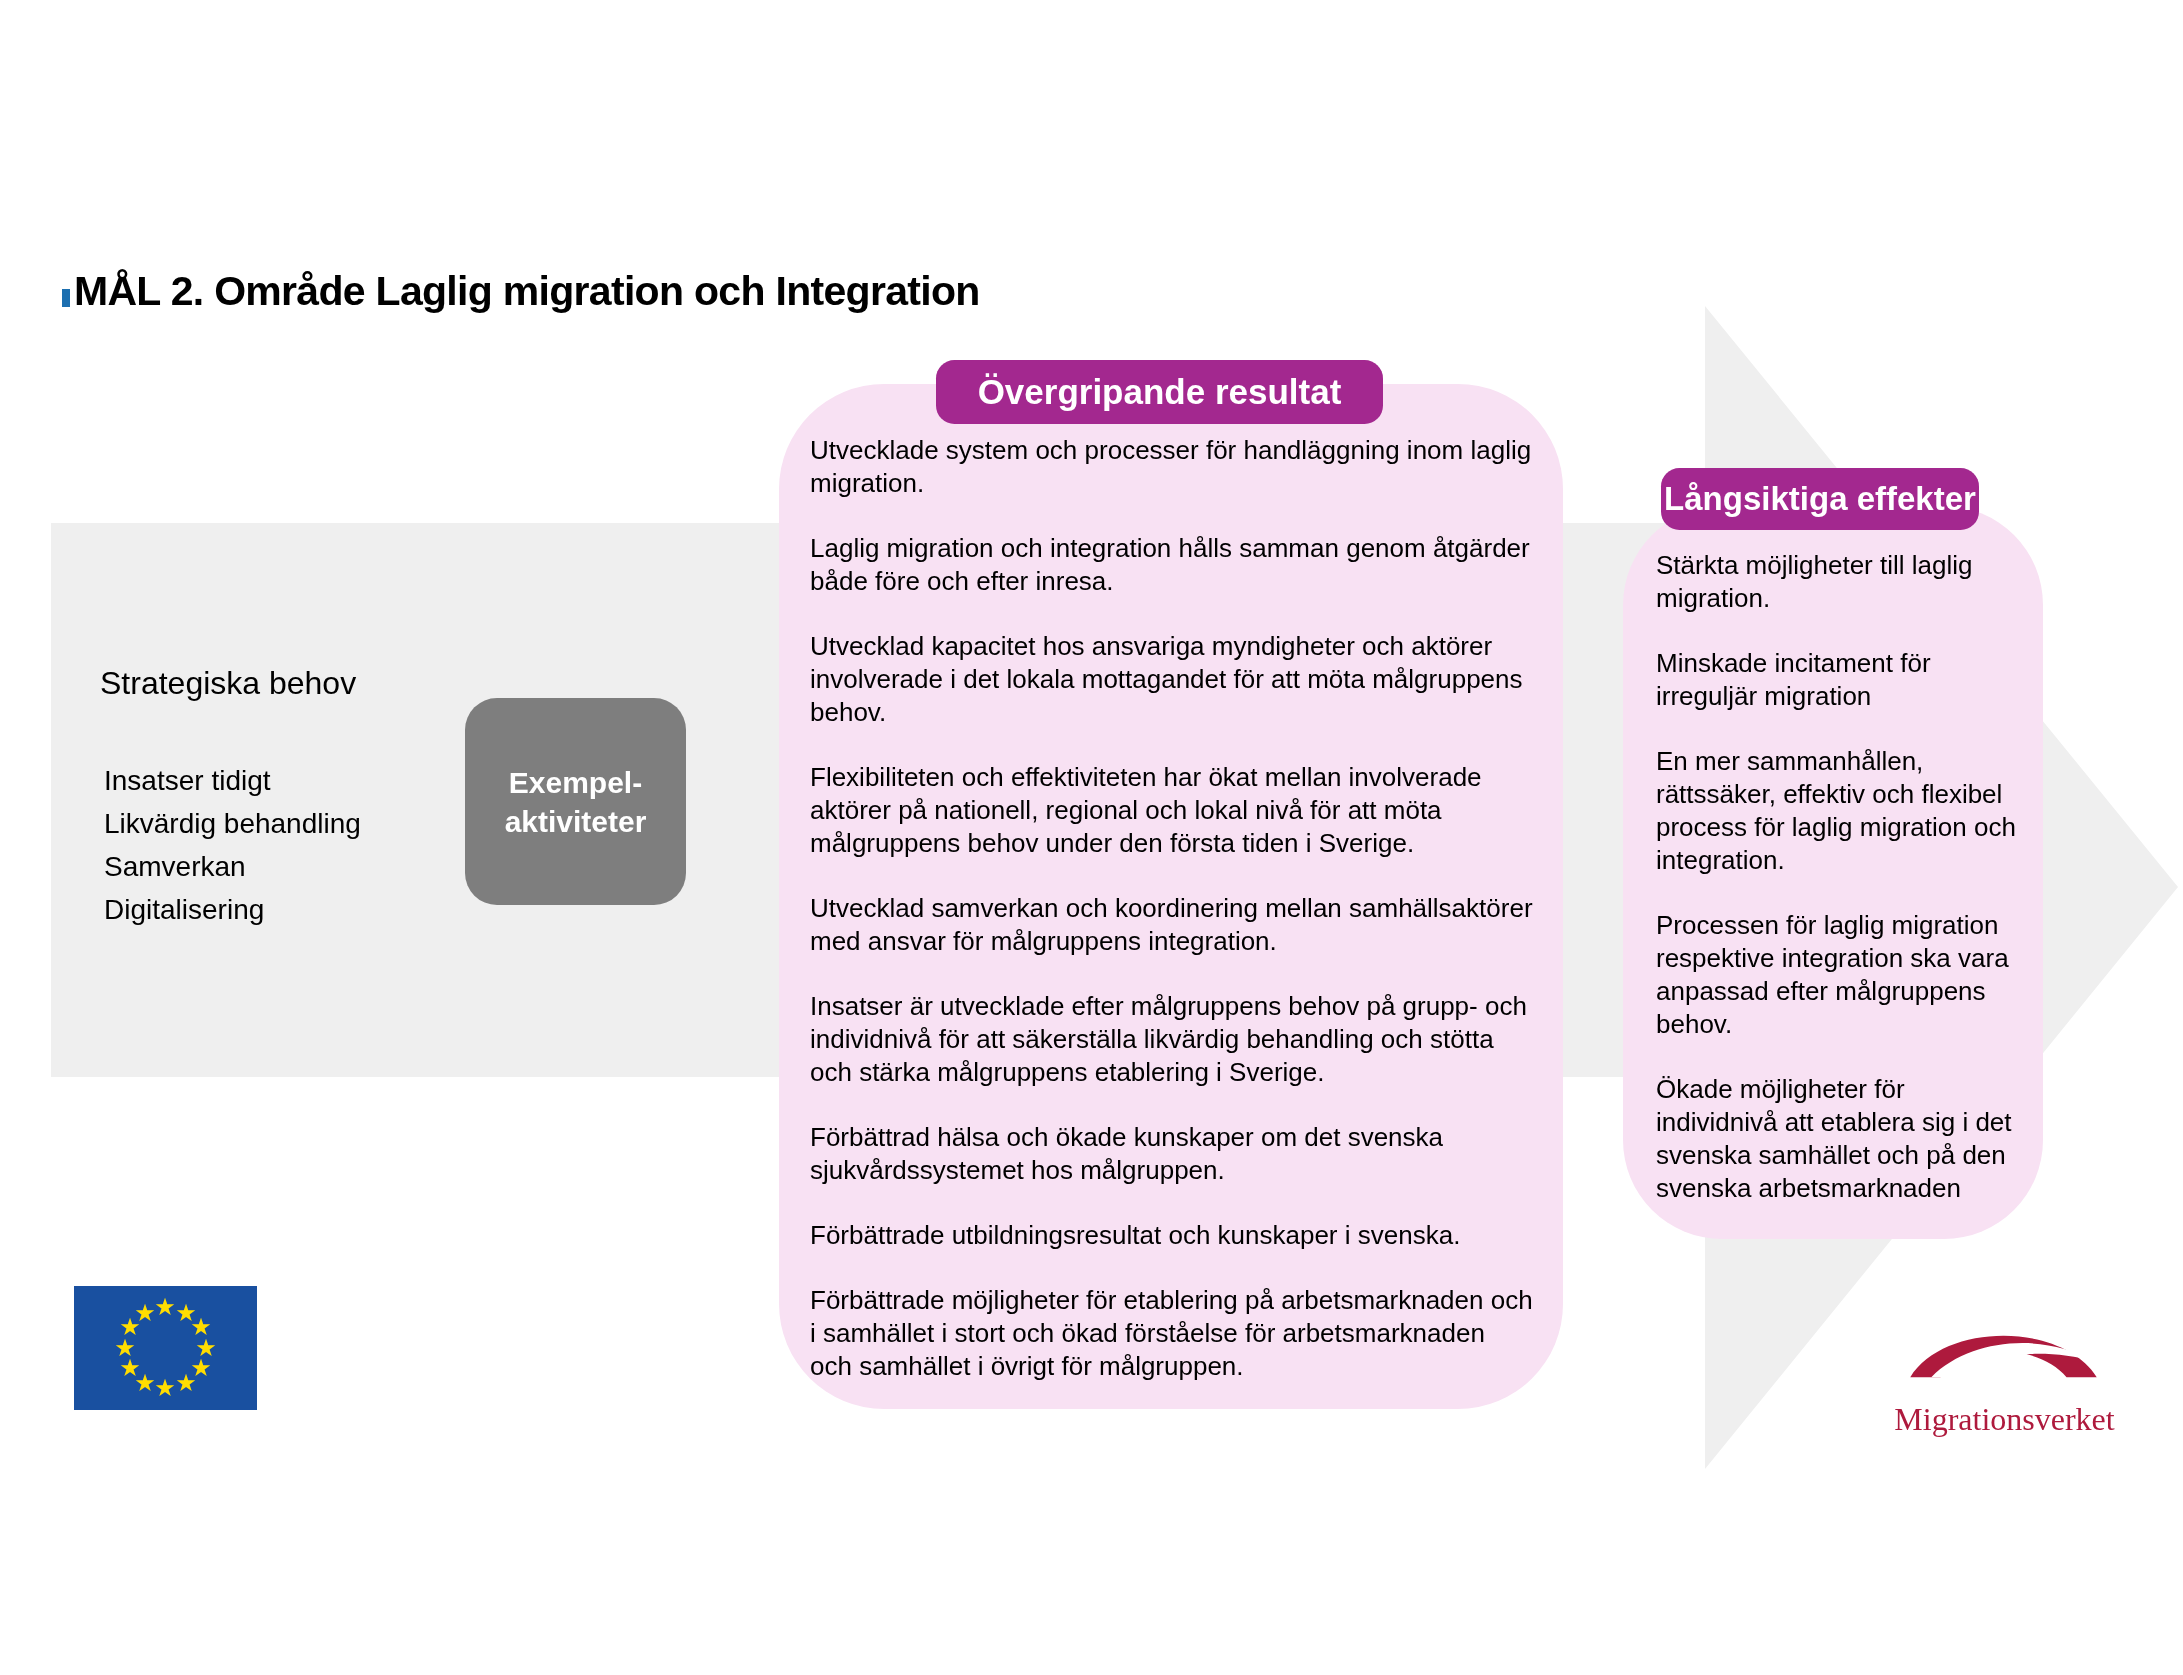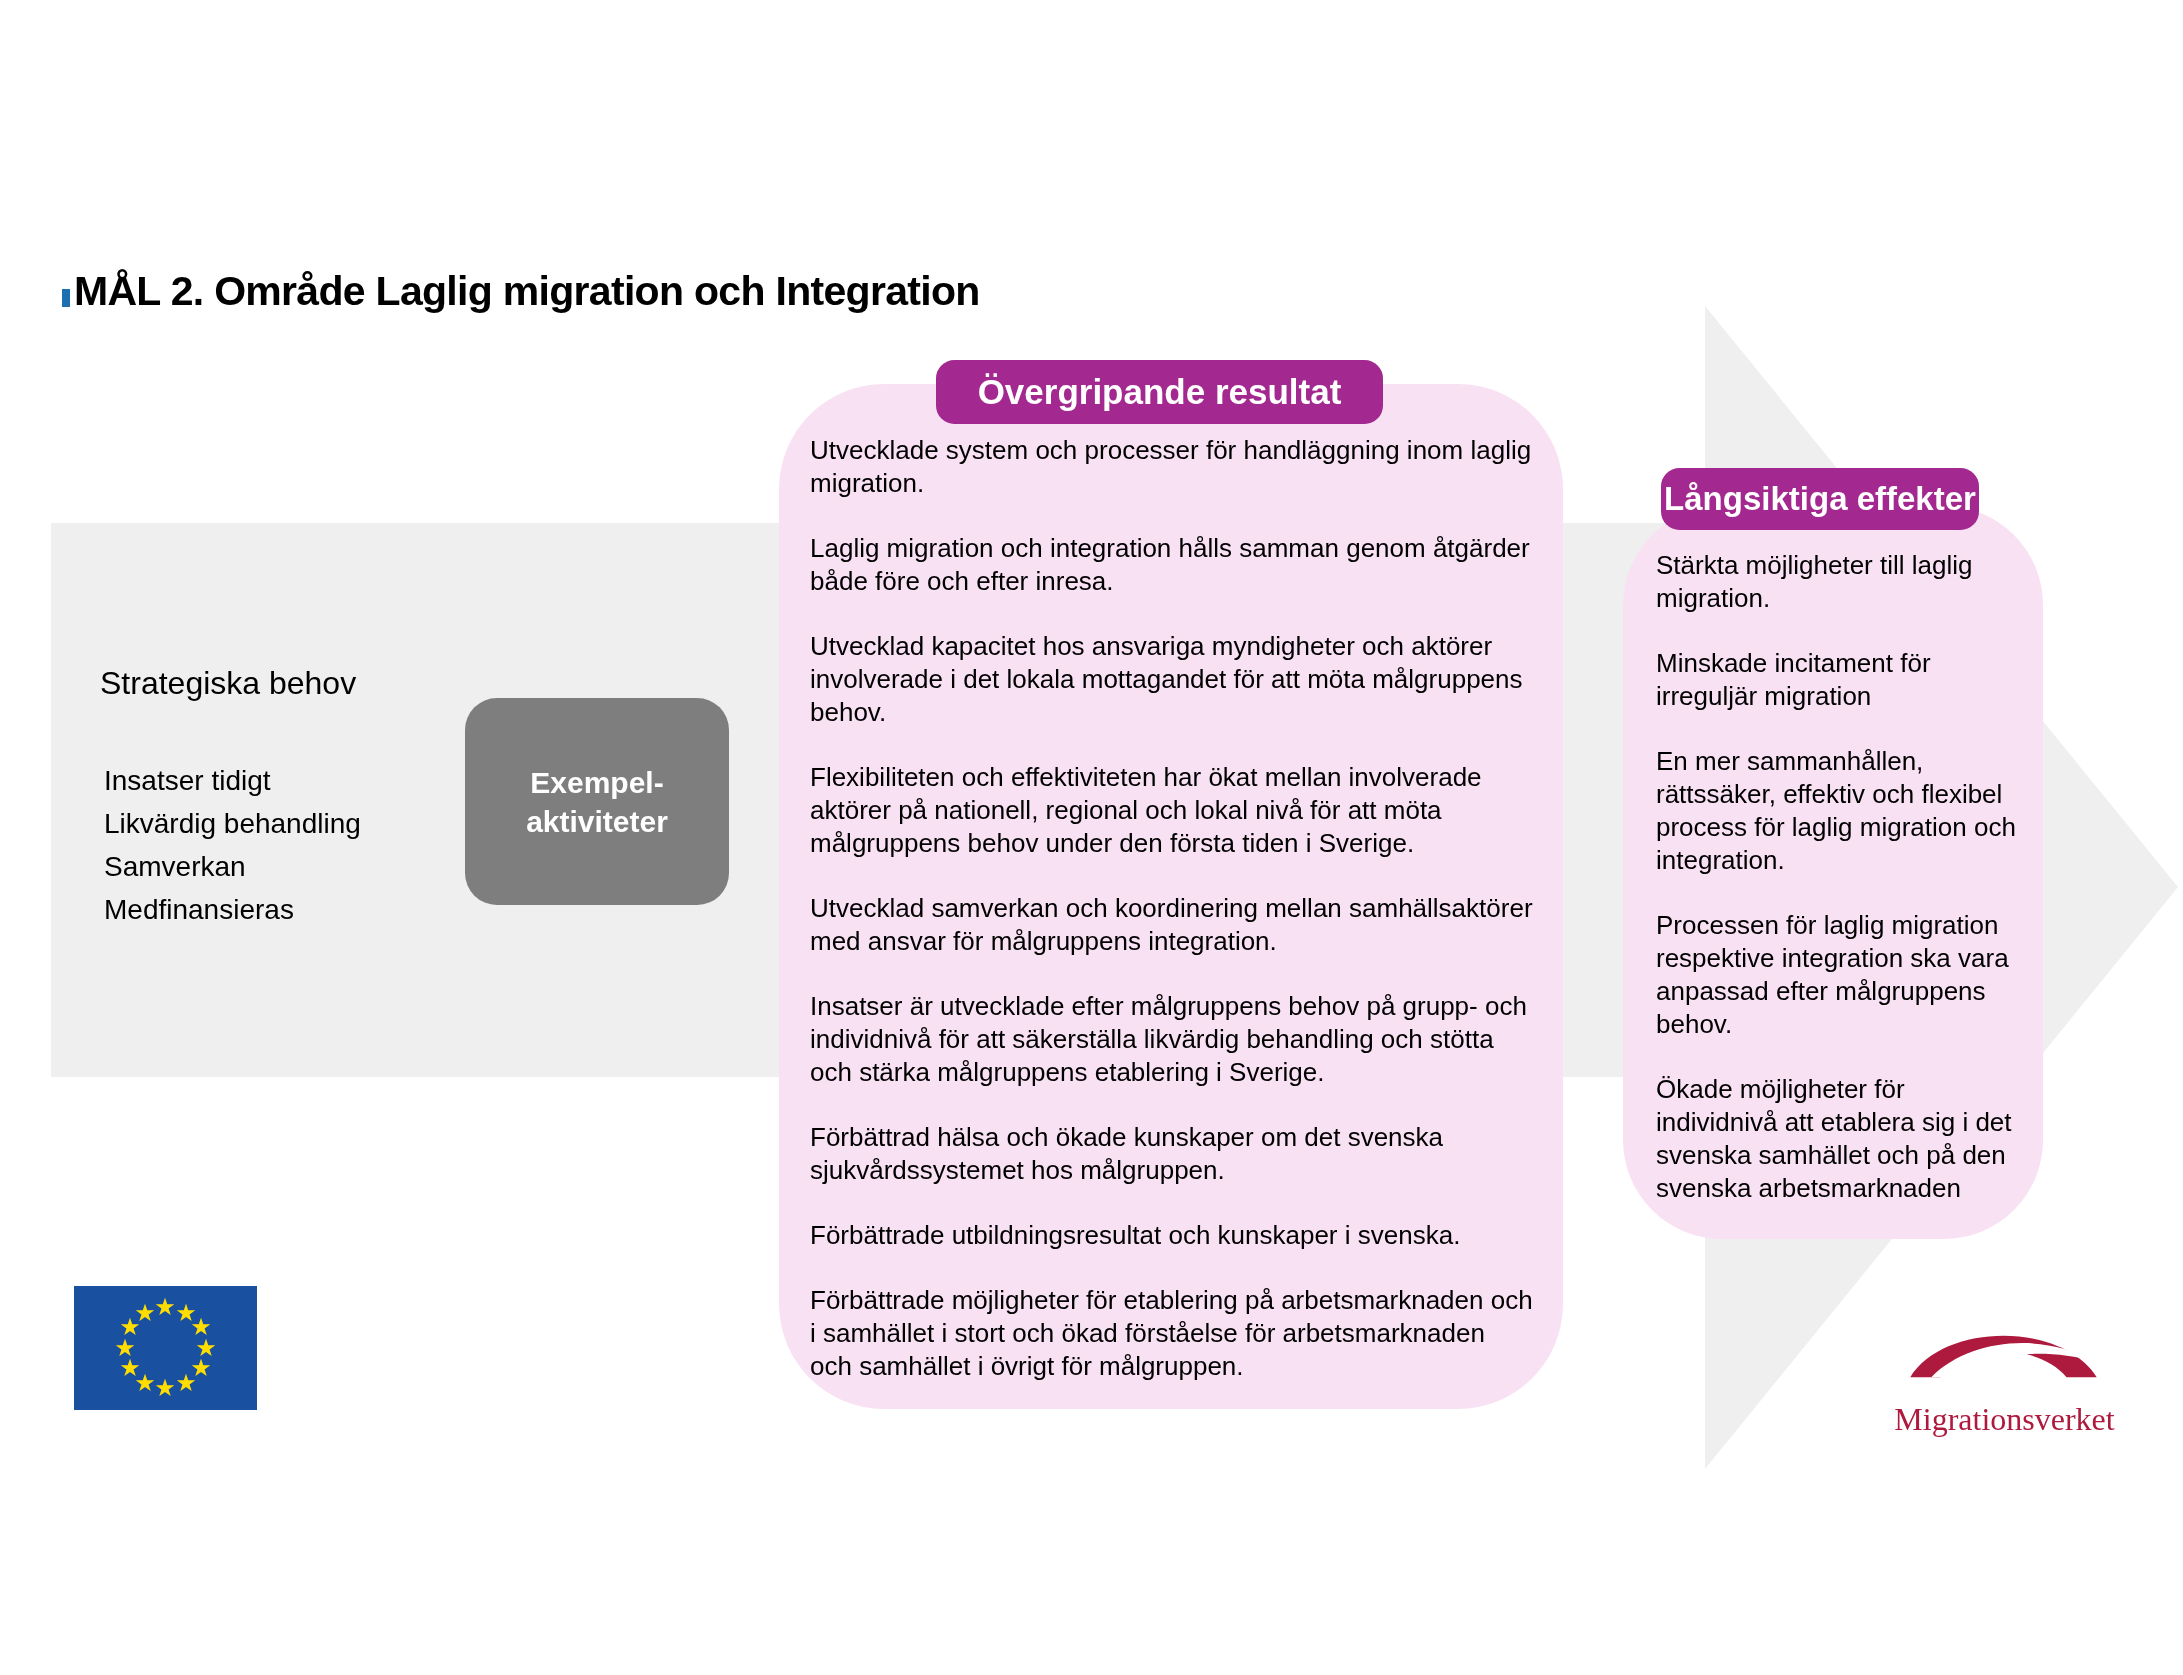--- a/index.html
+++ b/index.html
@@ -13,21 +13,21 @@
   
   #title{position:absolute;left:74px;top:268px;font-size:41px;font-weight:bold;letter-spacing:-0.7px;}
   #title-mark{position:absolute;left:62px;top:289px;width:8px;height:18.4px;background:#1c6fb0;}
 
   
   #strategic-heading{position:absolute;left:100px;top:665px;font-size:32px;font-weight:normal;}
   #strategic-list{position:absolute;left:100px;top:757px;font-size:28px;line-height:39px;}
   #strategic-list p{margin:4px;}
 
   
-  #example-box{position:absolute;left:465px;top:698px;width:264px;height:207px;border-radius:32px;
+  #example-box{position:absolute;left:465px;top:698px;width:221px;height:207px;border-radius:32px;
                background:#7e7e7e;display:flex;align-items:center;justify-content:center;text-align:center;}
   #example-box .txt{color:#fff;font-weight:bold;font-size:30px;line-height:39px;}
 
   
   .pink-panel{position:absolute;background:#f8e1f3;border-radius:105px;}
   #overall-panel{left:779px;top:384px;width:784px;height:1025px;}
   #longterm-panel{left:1623px;top:506px;width:420px;height:733px;border-radius:99px;}
 
   .magenta-header{position:absolute;background:#a3288f;border-radius:18.4px;color:#fff;font-weight:bold;
                   display:flex;align-items:center;justify-content:center;}
@@ -59,21 +59,21 @@
   <div id="arrow"></div>
 
   <div id="title-mark"></div>
   <div id="title">MÅL 2. Område Laglig migration och Integration</div>
 
   <div id="strategic-heading">Strategiska behov</div>
   <div id="strategic-list">
       <p>Insatser tidigt</p>
       <p>Likvärdig behandling</p>
       <p>Samverkan</p>
-      <p>Medfinansieras</p>
+      <p>Digitalisering</p>
     </div>
 
   <div id="example-box">
     <div class="txt">
       <span>Exempel-</span><br>
       <span>aktiviteter</span>
     </div>
   </div>
 
   <div class="pink-panel" id="overall-panel"></div>

